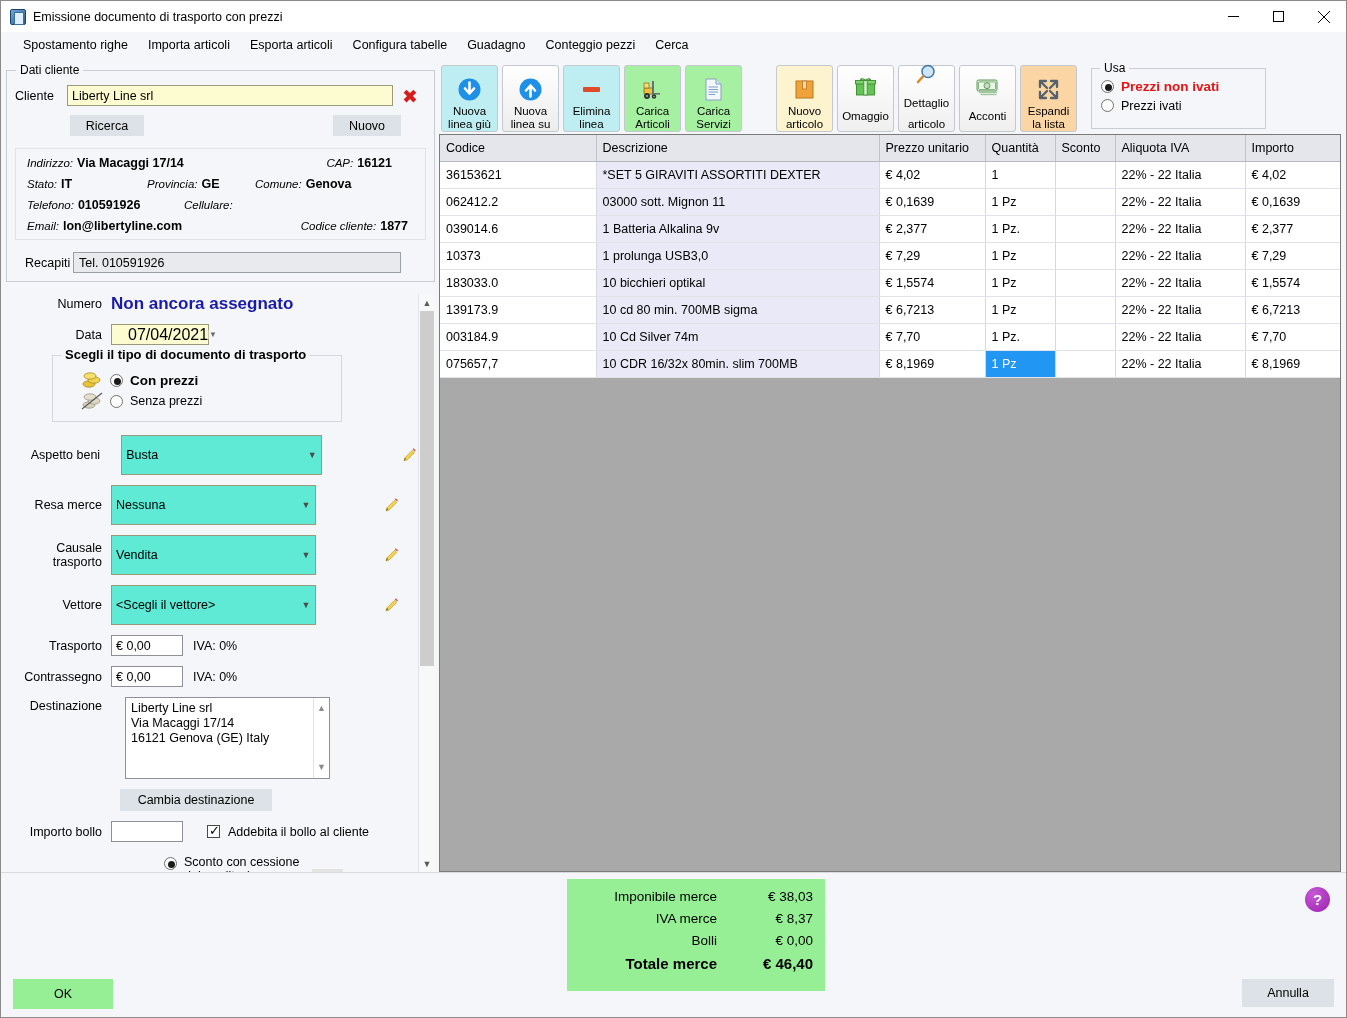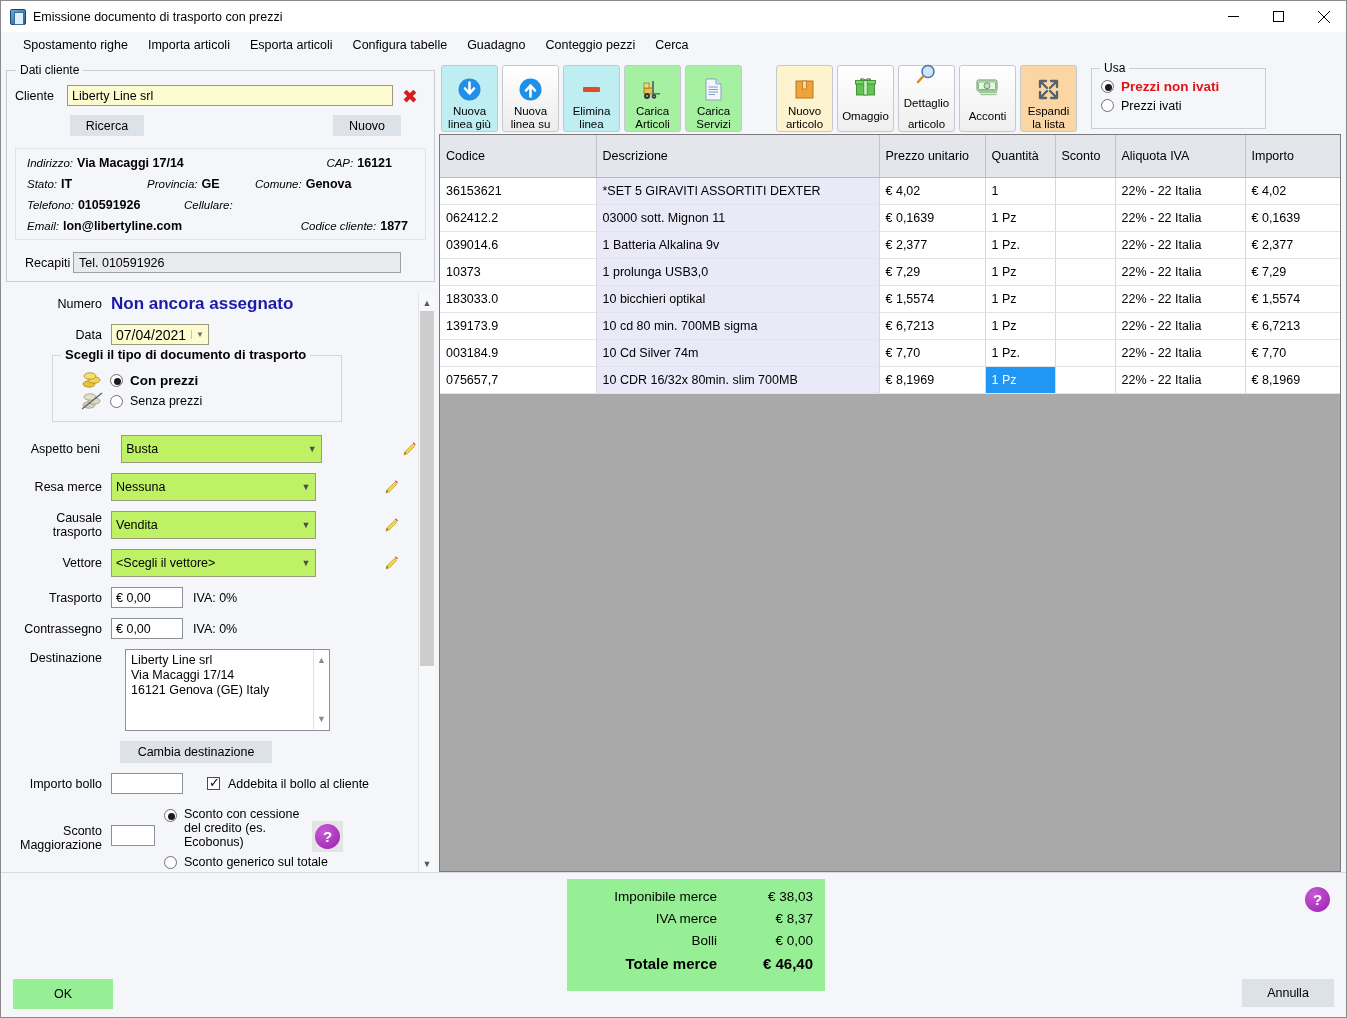--- a/index.html
+++ b/index.html
@@ -59,33 +59,33 @@
   #recapiti-input { width:328px; }
 
   
   .form-scroll-wrap { position:relative; flex:1 1 auto; margin-top:12px; min-height:0; }
   .form-scroll { position:absolute; inset:0 17px 0 0; overflow:hidden; }
   .frm-row { display:flex; align-items:center; margin-bottom:10px; }
   .frm-row .lbl { width:105px; text-align:right; padding-right:9px; font-size:12.5px; }
   .lbl2 { width:105px; text-align:right; padding-right:9px; font-size:12.5px; line-height:14px; }
   .numero-val { color:#1a1aa8; font-weight:bold; font-size:17px; }
   .date-box { display:flex; background:#fdfbd0; border:1px solid #9c9a7d; height:21px; width:98px; align-items:center; }
-  .date-box .dv { flex:1; padding-left:4px; font-size:14px; }
+  .date-box .dv { flex:1; padding-left:16px; font-size:16px; }
   .date-box .dd { width:17px; border-left:1px solid #c9c6ab; display:flex; align-items:center; justify-content:center; color:#6b6b6b; font-size:8px; }
 
   .doctype-gb { margin:4px 0 0 46px; width:290px; border:1px solid #d3d7dd; padding:12px 0 8px 0; position:relative; }
   .doctype-gb .gb-title { position:absolute; top:-9px; left:8px; background:#f5f6fa; padding:0 4px; font-weight:bold; font-size:13px; }
   .opt-row { display:flex; align-items:center; margin:3px 0 3px 28px; }
   .coin-ico { width:22px; height:18px; margin-right:7px; }
   .radio { width:13px; height:13px; border:1px solid #707070; border-radius:50%; background:#fff; display:inline-block; position:relative; flex:0 0 13px; }
   .radio.on:after { content:''; position:absolute; left:3px; top:3px; width:7px; height:7px; border-radius:50%; background:#1a1a1a; }
   .opt-row .txt { margin-left:7px; font-size:12.5px; }
   .opt-row .txt.strong { font-weight:bold; font-size:13.5px; }
 
-  .combo { background:#bef264; border:1px solid #9c9a7d; height:28px; width:205px; display:flex; align-items:center; font-size:12.5px; padding-left:4px; }
+  .combo { background:#5eead4; border:1px solid #9c9a7d; height:40px; width:205px; display:flex; align-items:center; font-size:12.5px; padding-left:4px; }
   .combo .cv { flex:1; }
   .combo .chev { width:18px; text-align:center; color:#4c4c4c; font-size:9px; }
   .pencil { margin-left:68px; width:16px; height:16px; }
 
   .inp-white { background:#fff; border:1px solid #8d9197; height:21px; font-size:12.5px; padding:1px 4px; font-family:"Liberation Sans", sans-serif; color:#000; }
   .iva-note { margin-left:10px; font-size:12.5px; }
 
   .dest-box { width:205px; height:82px; border:1px solid #8d9197; background:#fff; position:relative; padding:3px 5px; font-size:12.5px; line-height:15px; }
   .dest-sb { position:absolute; right:0; top:0; bottom:0; width:16px; background:#fff; border-left:1px solid #e2e2e2; display:flex; flex-direction:column; justify-content:space-between; align-items:center; padding:3px 0; color:#8b8b8b; font-size:9px; }
   #btn-cambia-dest { width:152px; height:22px; margin-left:114px; }
@@ -116,21 +116,21 @@
   .tb-sp { width:26px; }
   .usa-gb { margin-left:10px; width:175px; height:61px; border:1px solid #c9ced4; position:relative; padding:10px 0 0 9px; }
   .usa-gb .gb-title { position:absolute; top:-8px; left:8px; background:#f5f6fa; padding:0 4px; font-size:12px; }
   .usa-row { display:flex; align-items:center; margin-bottom:5px; }
   .usa-row .t { margin-left:7px; font-size:12.5px; }
   .usa-row .t.red { color:#e01515; font-weight:bold; font-size:13.5px; }
 
   
   .grid-wrap { flex:1 1 auto; border:1px solid #7a7a7a; background:#a9a9a9; overflow:hidden; min-height:0; display:flex; flex-direction:column; }
   table.grid { border-collapse:collapse; width:100%; table-layout:fixed; background:#fff; }
-  table.grid th { background:#e4e6ec; border-right:1px solid #bfc3ca; border-bottom:1px solid #b4b8c0; font-weight:normal; font-size:12.5px; text-align:left; padding:5px 6px; height:42px; }
+  table.grid th { background:#e4e6ec; border-right:1px solid #bfc3ca; border-bottom:1px solid #b4b8c0; font-weight:normal; font-size:12.5px; text-align:left; padding:5px 6px; height:26px; }
   table.grid td { border-right:1px solid #d6d8de; border-bottom:1px solid #e2e3e8; font-size:12.5px; padding:5px 6px; height:27px; background:#fff; overflow:hidden; white-space:nowrap; }
   table.grid td.desc { background:#e9e9f7; }
   table.grid td.sel { background:#2196f3; color:#fff; }
   .grid-empty { flex:1 1 auto; background:#a9a9a9; }
 
   
   .bottom { height:145px; flex:0 0 145px; position:relative; border-top:1px solid #d8dbe0; }
   .totals { position:absolute; left:566px; top:6px; width:258px; height:112px; background:#96ef95; padding:10px 12px 0 12px; }
   .tot-row { display:flex; font-size:13.5px; margin-bottom:7px; }
   .tot-row .lb { flex:1; text-align:right; padding-right:16px; }

